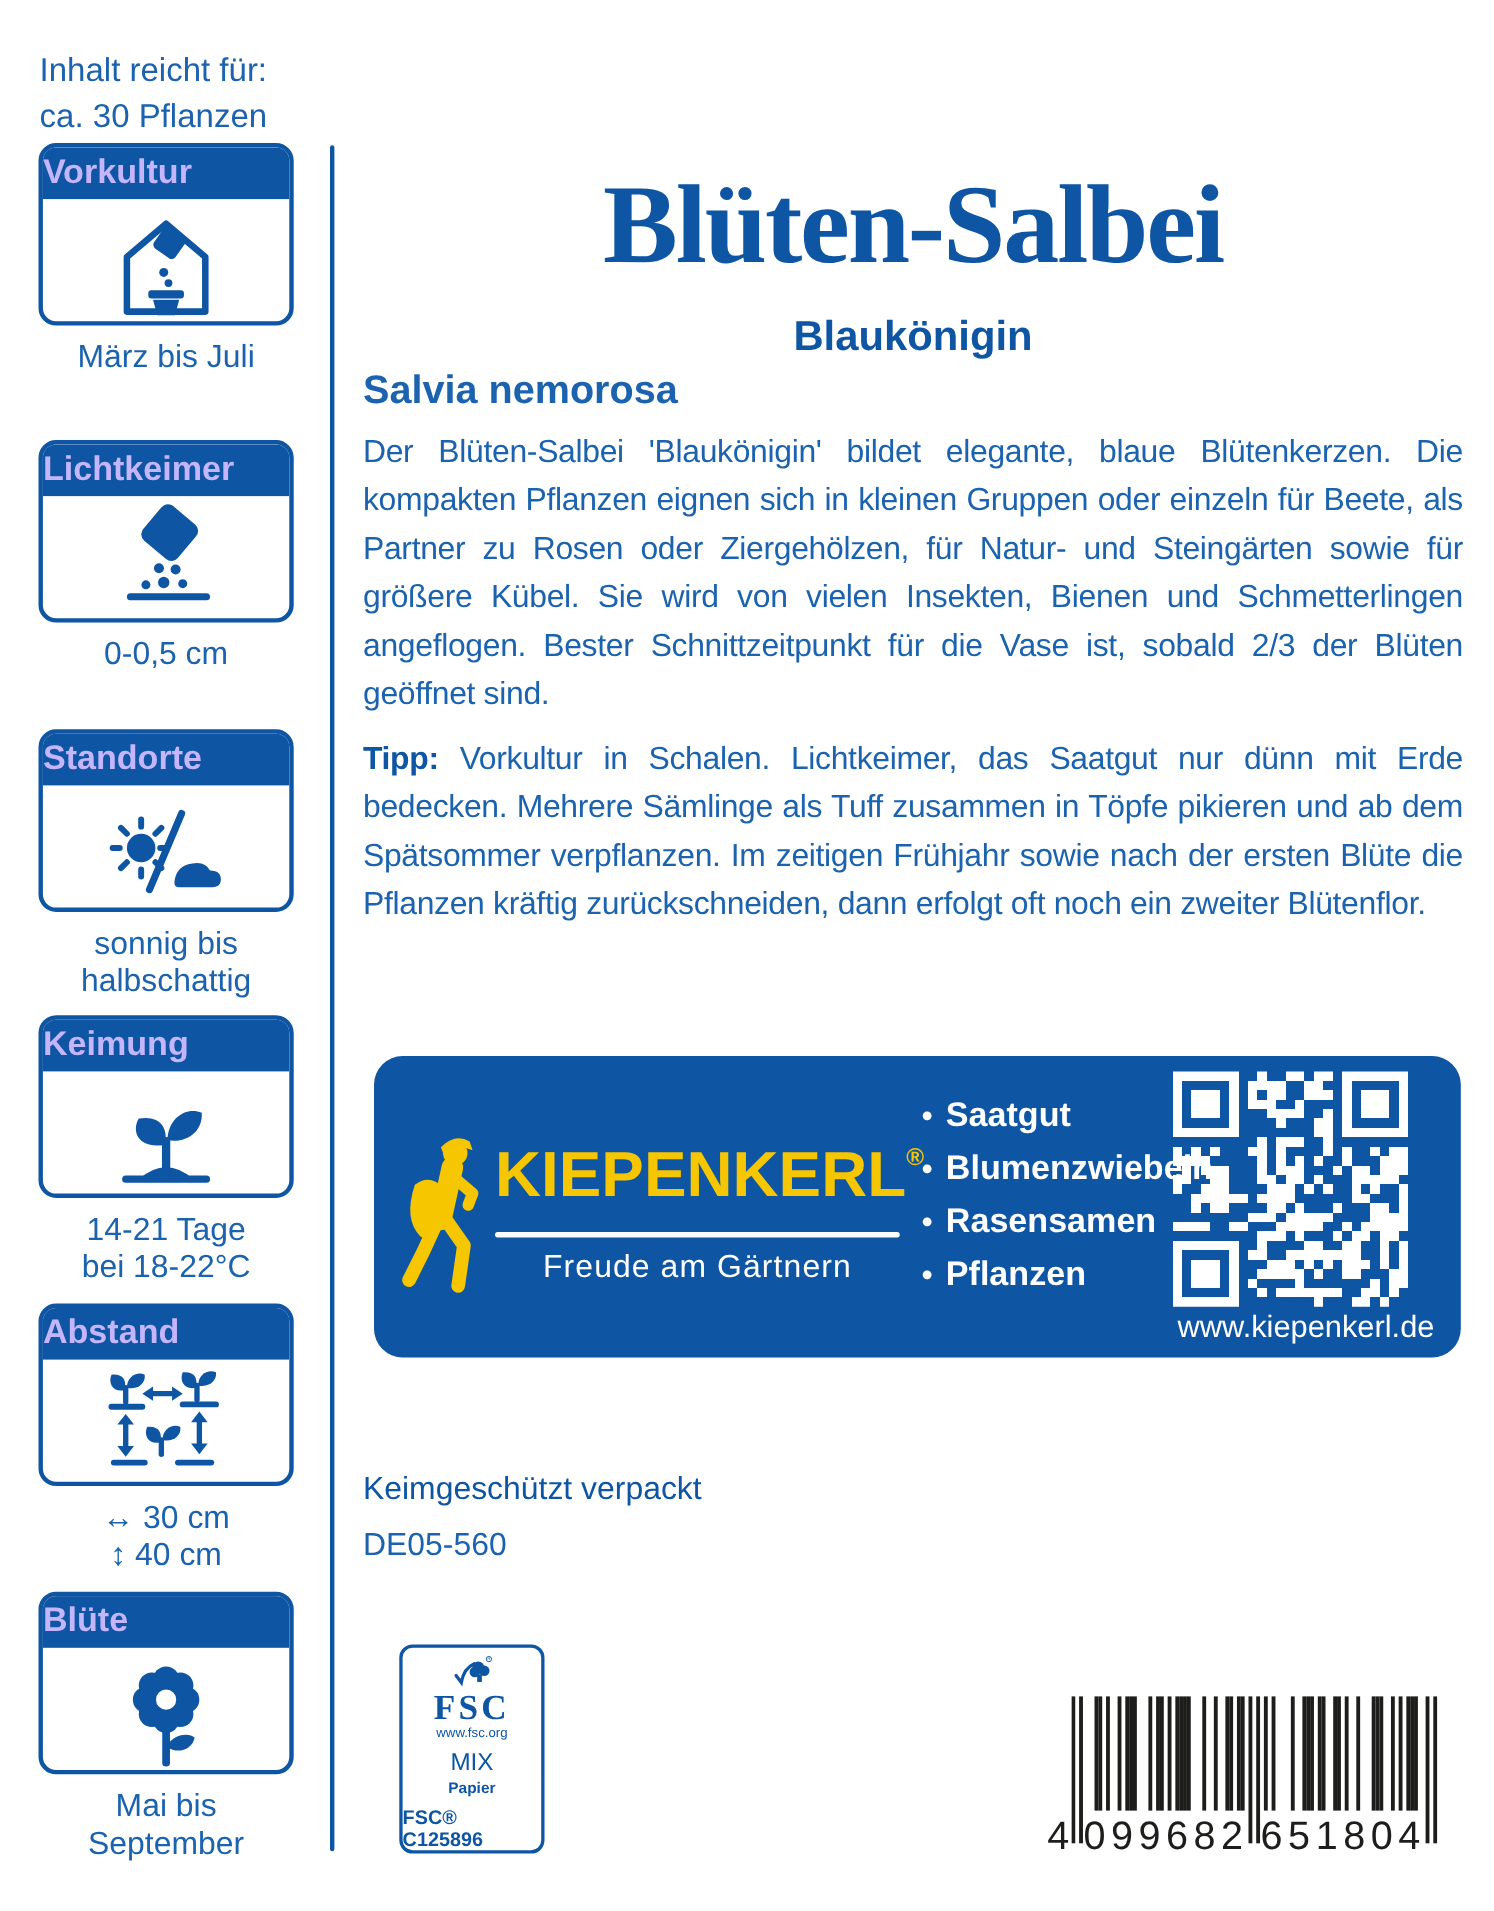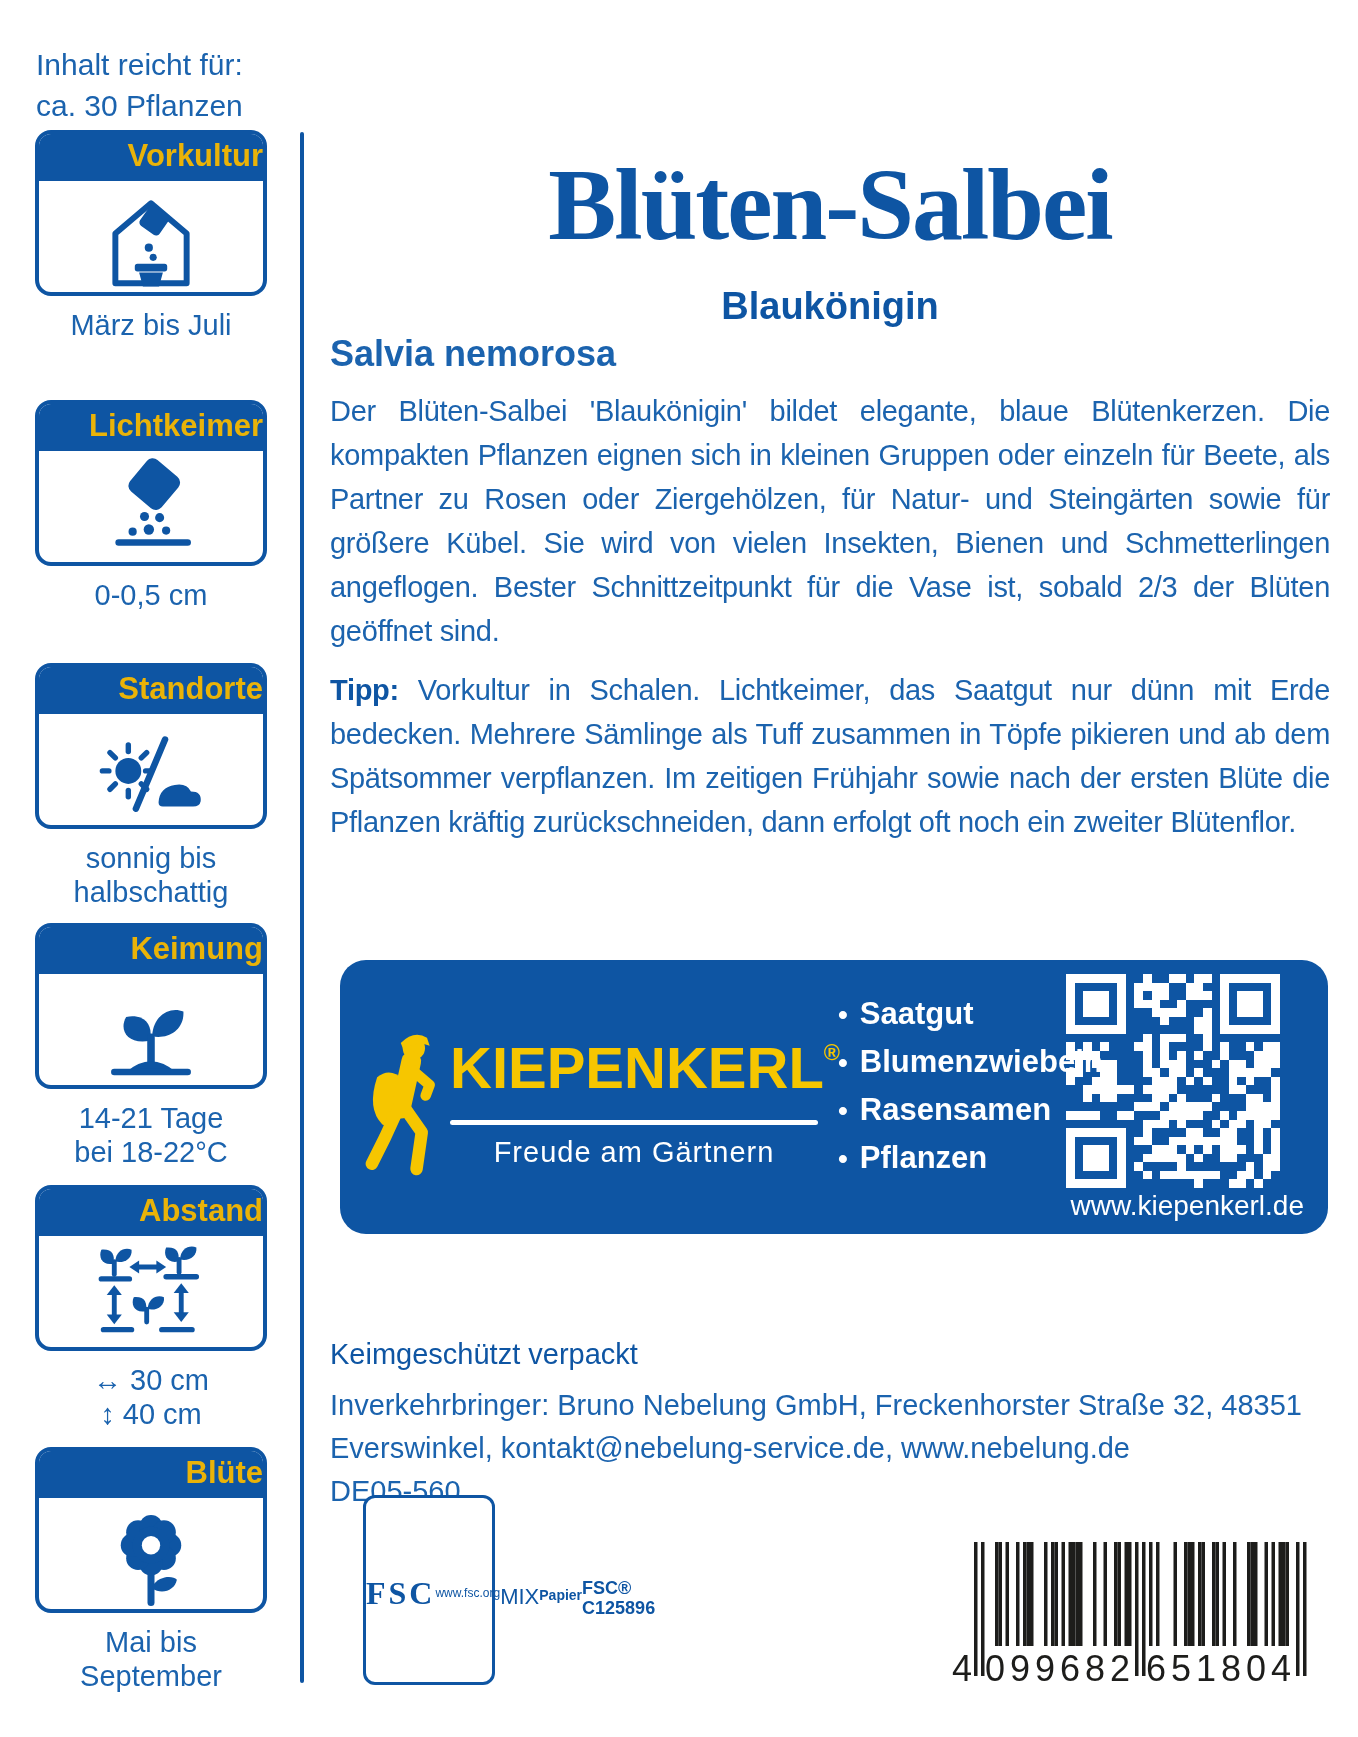--- a/index.html
+++ b/index.html
@@ -11,22 +11,22 @@
   body{width:1358px;height:1737px;background:#fff;
        font-family:"Liberation Sans","DejaVu Sans",sans-serif;color:var(--blue-text)}
   .page{position:relative;width:1358px;height:1737px;background:#fff;overflow:hidden}
 
   
   .note{position:absolute;left:36px;top:44px;font-size:30px;line-height:41px;color:var(--blue-text)}
 
   
   .card{position:absolute;left:35px;width:232px;height:166px;border:4px solid var(--blue);
         border-radius:16px;background:#fff;overflow:hidden}
-  .card-head{background:var(--blue);color:#eab308;font-weight:bold;font-size:31px;
-             text-align:right;padding:4px 0 7px}
+  .card-head{background:var(--blue);color:#c4b5fd;font-weight:bold;font-size:31px;
+             text-align:left;padding:4px 0 7px}
   .card-body{height:116px;display:flex;align-items:center;justify-content:center}
   .card-body svg{width:112px;height:108px;color:var(--blue)}
   .caption{position:absolute;left:20px;width:262px;text-align:center;font-size:29px;
            line-height:34px;color:var(--blue-text)}
 
   .divider{position:absolute;left:300px;top:132px;width:4px;height:1551px;
            background:var(--blue);border-radius:2px}
 
   
   .main{position:absolute;left:330px;top:0;width:1000px;height:1737px}
@@ -61,21 +61,21 @@
   .qr{position:absolute;left:726px;top:14px;width:214px;height:214px}
   .website{position:absolute;right:24px;bottom:12px;font-size:28px;font-weight:normal;color:#fff}
 
   
   .quality{position:absolute;top:1252px;left:0;width:1000px;font-size:29px;line-height:44px}
   .packaging{position:absolute;top:1338px;left:0;font-size:29px;font-weight:normal;color:var(--blue)}
   .distributor{position:absolute;top:1384px;left:0;width:1000px;font-size:29px;line-height:43px}
 
   
   .fsc{position:absolute;left:33px;top:1495px;width:132px;height:190px;border:3px solid var(--blue);
-       border-radius:12px;display:flex;flex-direction:row;align-items:center;
+       border-radius:12px;display:flex;flex-direction:column;align-items:center;
        padding-top:6px;color:var(--blue);background:#fff}
   .fsc svg{width:66px;height:56px;color:var(--blue)}
   .fsc-acronym{font-family:"Liberation Serif","DejaVu Serif",serif;font-weight:bold;
                font-size:32px;letter-spacing:3px;line-height:32px}
   .fsc-url{font-size:12px;line-height:14px}
   .fsc-grade{font-size:22px;font-weight:normal;margin-top:8px;line-height:24px}
   .fsc-material{font-size:14px;font-weight:bold;margin-top:3px;line-height:16px}
   .fsc-license{font-size:18px;font-weight:bold;margin-top:9px;line-height:20px}
 
   
@@ -502,21 +502,20 @@
           <path fill-rule="evenodd" d="M18 0h7v7h-7zM19 1v5h5v-5z"></path>
           <rect x="20" y="2" width="3" height="3"></rect>
           <path fill-rule="evenodd" d="M0 18h7v7h-7zM1 19v5h5v-5z"></path>
           <rect x="2" y="20" width="3" height="3"></rect>
         </svg>
       <div class="website">www.kiepenkerl.de</div>
     </section>
 
     <p class="packaging">Keimgeschützt verpackt</p>
     <div class="distributor">
-      <span>Inverkehrbringer: Bruno Nebelung GmbH, Freckenhorster Straße 32, 48351 Everswinkel, kontakt@nebelung-service.de, www.nebelung.de</span>
       <div>DE05-560</div>
     </div>
 
     <div class="fsc">
       <svg viewBox="0 0 70 60">
         <path d="M8 36 l9 12 q4 -24 22 -32" fill="none" stroke="currentColor" stroke-width="5.5" stroke-linecap="round"></path>
         <g fill="currentColor">
           <circle cx="46" cy="22" r="10"></circle>
             <circle cx="56" cy="28" r="9"></circle>
             <circle cx="40" cy="30" r="9"></circle>

